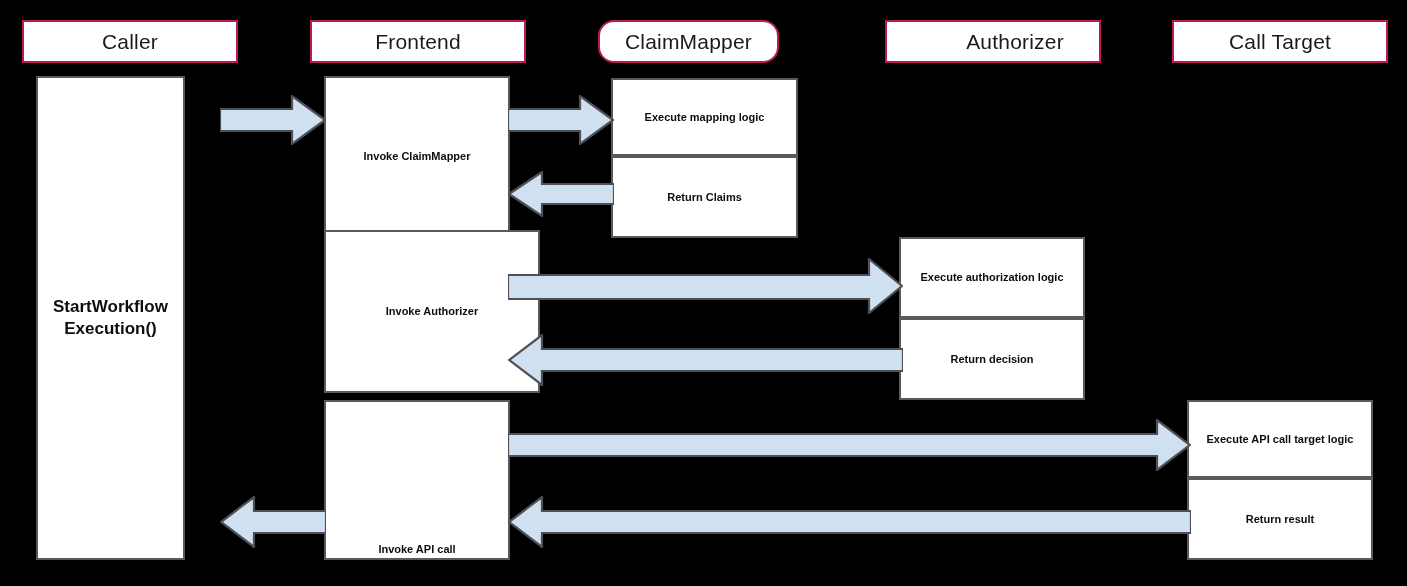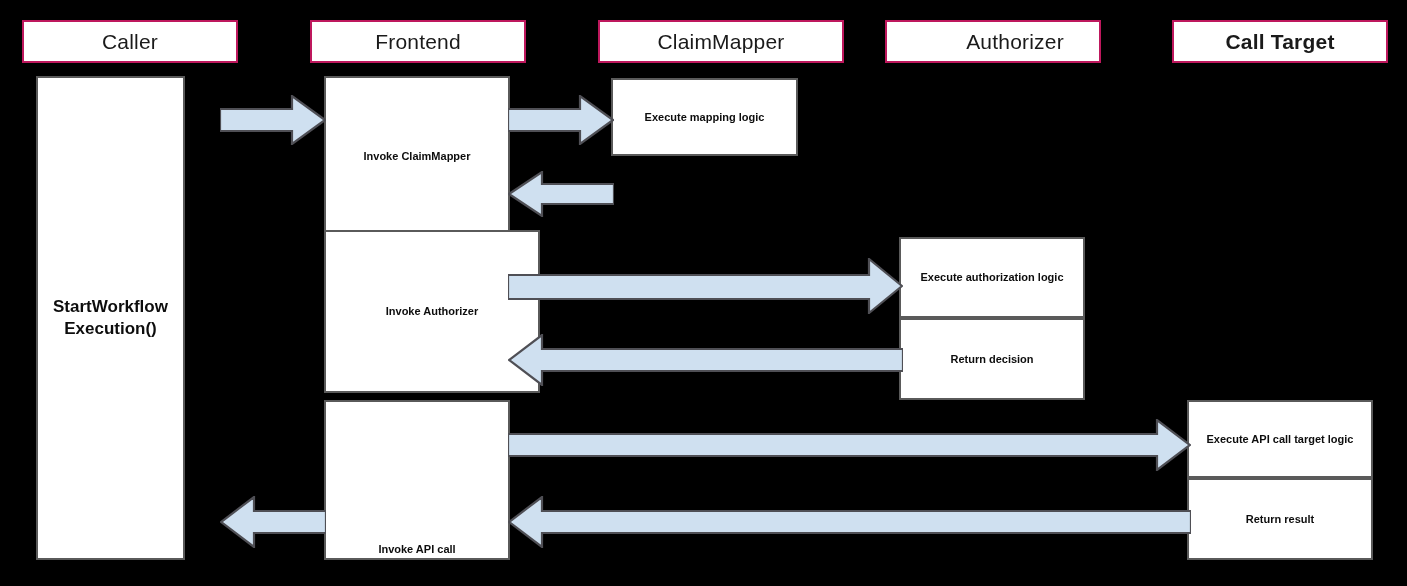--- a/index.html
+++ b/index.html
@@ -60,29 +60,29 @@
 <div id="diagram">
 
   <div class="lifeline-header" style="left:22px; top:20px; width:216px; height:43px;">
     <span>Caller</span>
   </div>
 
   <div class="lifeline-header" style="left:310px; top:20px; width:216px; height:43px;">
     <span>Frontend</span>
   </div>
 
-  <div class="lifeline-header" style="left:598px; top:20px; width:246px; height:43px;">
+  <div class="lifeline-header" style="left:598px; top:20px; width:181px; height:43px;border-radius:16px;">
     <span>ClaimMapper</span>
   </div>
 
   <div class="lifeline-header" style="left:885px; top:20px; width:216px; height:43px;padding-left:44px;">
     <span>Authorizer</span>
   </div>
 
-  <div class="lifeline-header" style="left:1172px; top:20px; width:216px; height:43px;font-weight:bold;">
+  <div class="lifeline-header" style="left:1172px; top:20px; width:216px; height:43px;">
     <span>Call Target</span>
   </div>
 
   <div class="act-box" style="left:36px; top:76px; width:149px; height:484px; font-size:17px;">
     <span>StartWorkflow Execution()</span>
   </div>
 
   <div class="act-box" style="left:324px; top:76px; width:186px; height:161px;">
     <span>Invoke ClaimMapper</span>
   </div>
@@ -92,20 +92,23 @@
   </div>
 
   <div class="act-box" style="left:324px; top:400px; width:186px; height:160px;align-items:flex-end;">
     <span>Invoke API call</span>
   </div>
 
   <div class="act-box" style="left:611px; top:78px; width:187px; height:78px;">
     <span>Execute mapping logic</span>
   </div>
 
+  <div class="act-box" style="left:611px; top:156px; width:187px; height:82px;">
+    <span>Return Claims</span>
+  </div>
 
   <div class="act-box" style="left:899px; top:237px; width:186px; height:81px;">
     <span>Execute authorization logic</span>
   </div>
 
   <div class="act-box" style="left:899px; top:318px; width:186px; height:82px;">
     <span>Return decision</span>
   </div>
 
   <div class="act-box" style="left:1187px; top:400px; width:186px; height:78px;">

